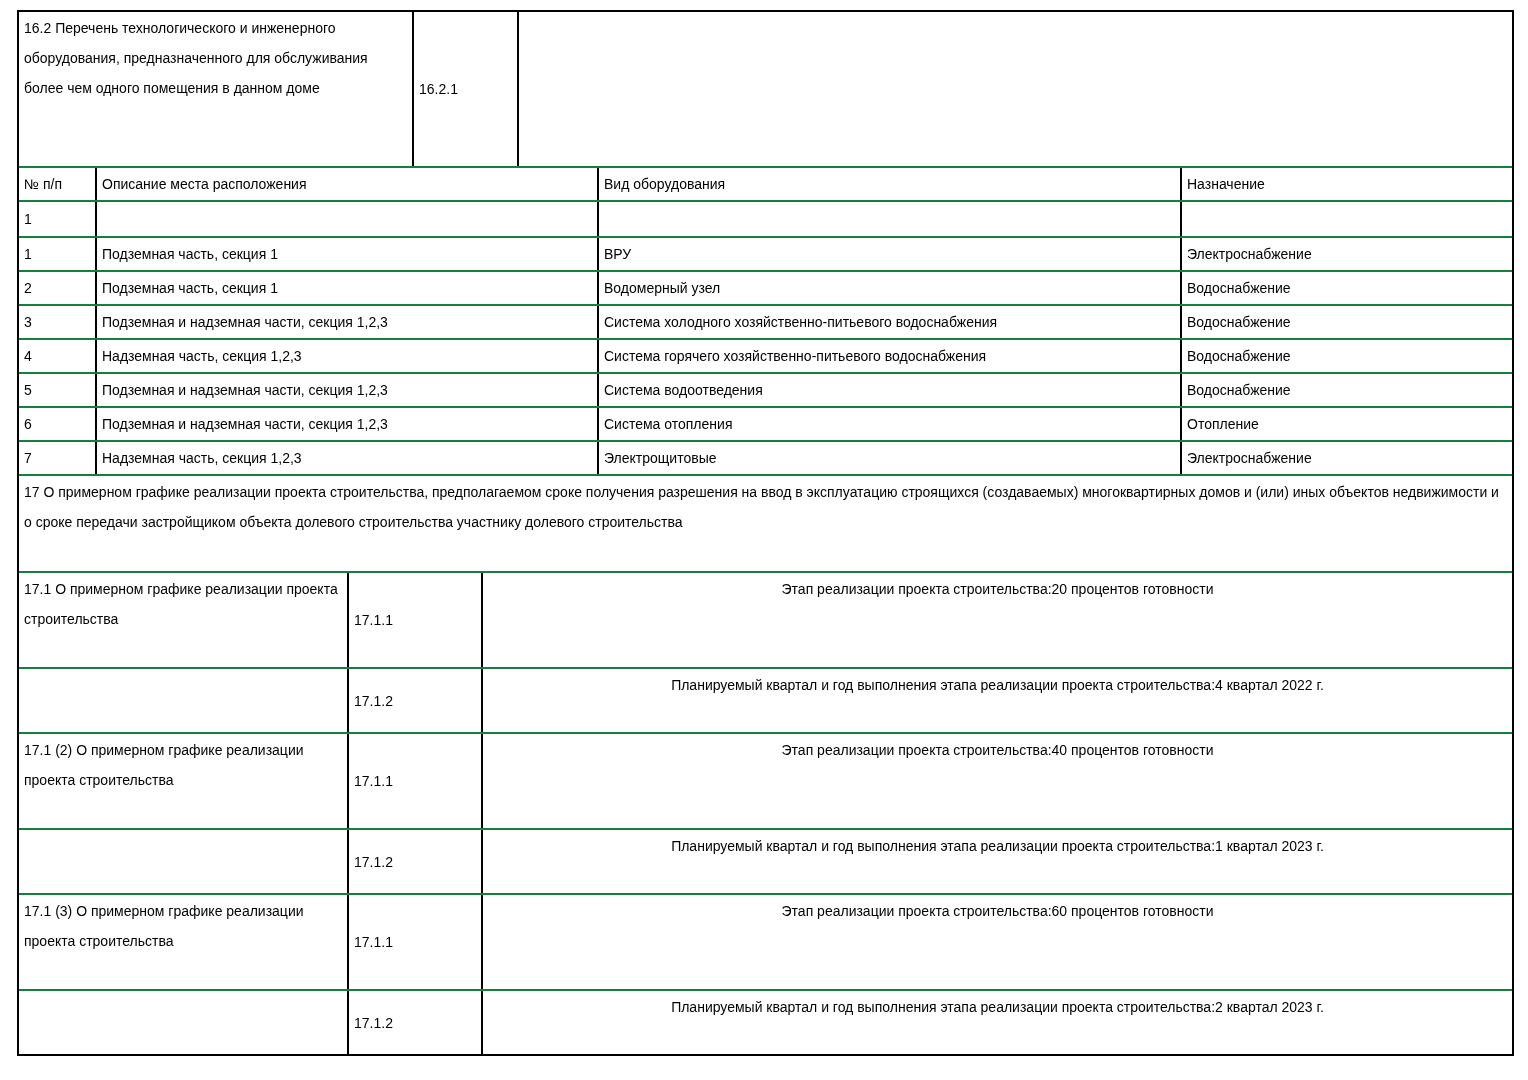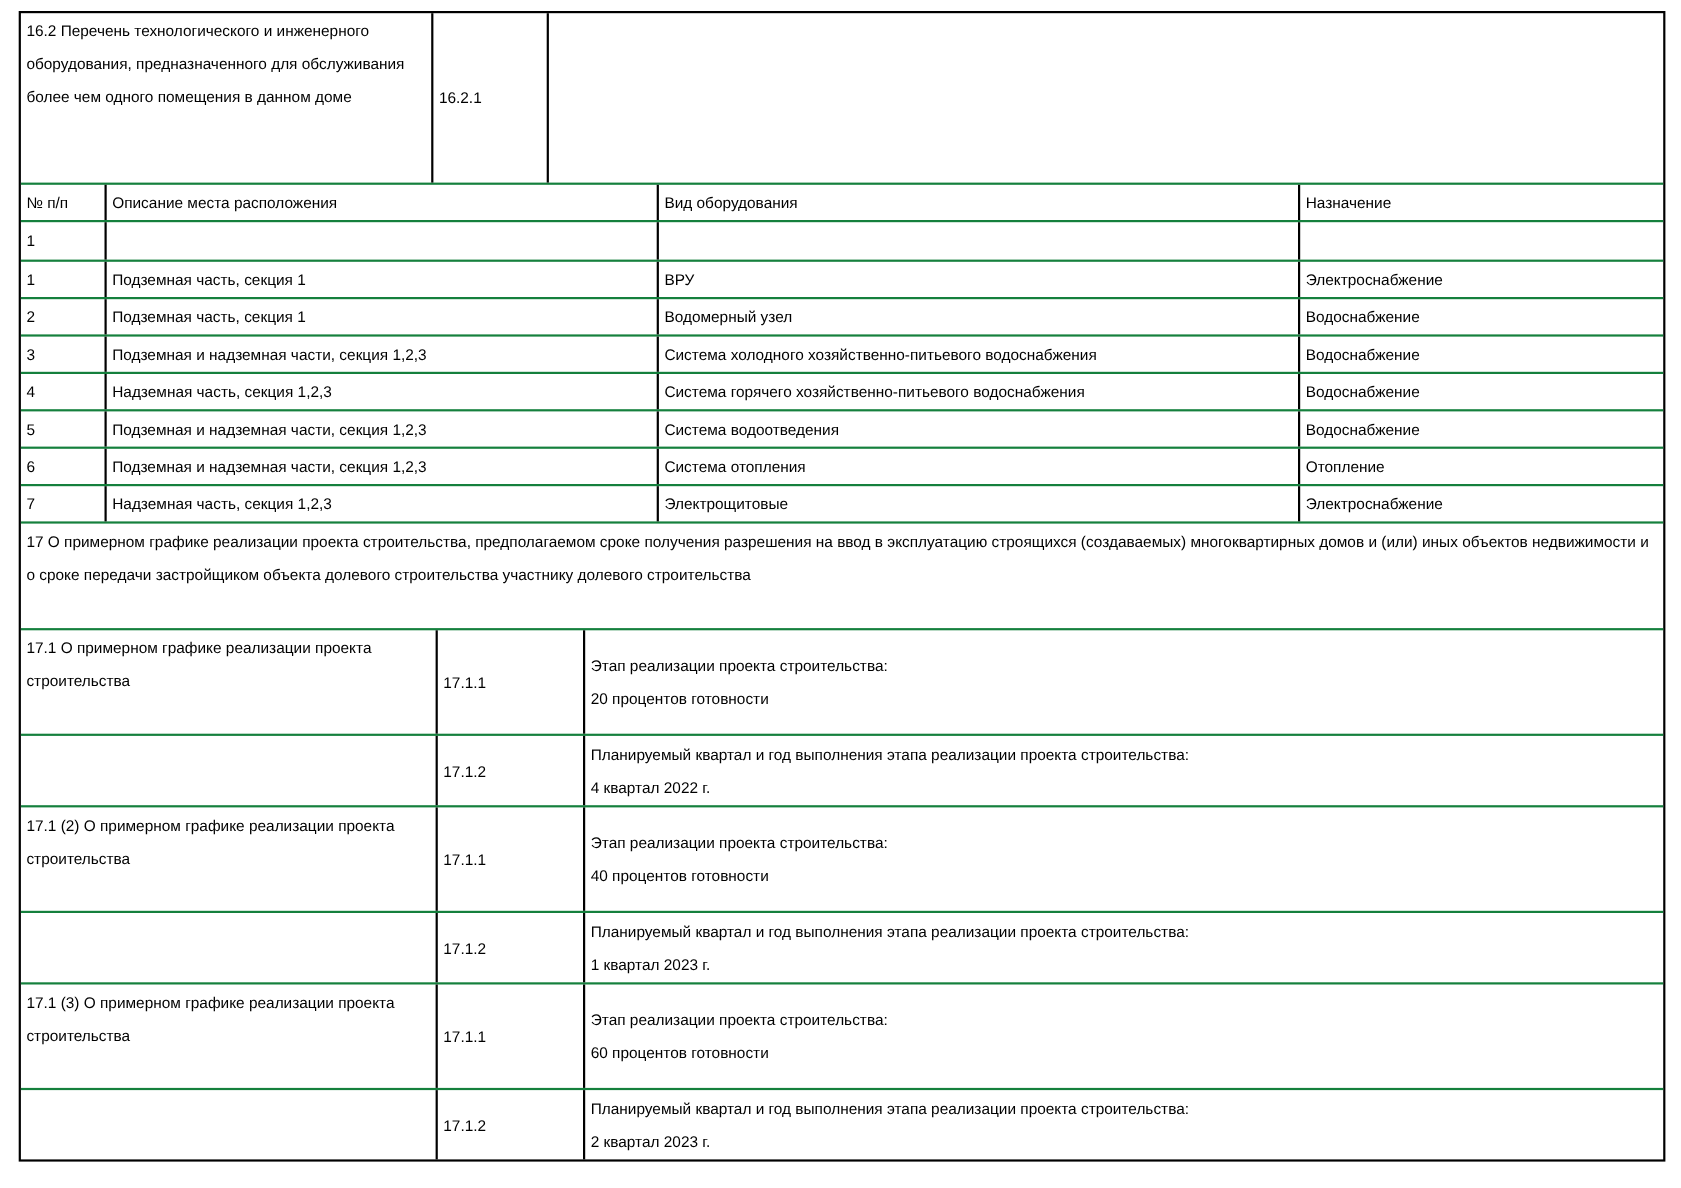--- a/index.html
+++ b/index.html
@@ -32,41 +32,41 @@
   .cell {
     box-sizing: border-box;
     border-left: 2px solid #000;
     padding: 1px 5px;
     font-size: 14px;
     line-height: 30px;
     overflow: hidden;
   }
   .cell:first-child { border-left: none; }
   .vcenter { display: flex; align-items: center; }
-  .vmid { display: flex; flex-direction: column; justify-content: center; }
+  .vmid { display: flex; flex-direction: row; justify-content: center; }
   .bold { font-weight: normal; }
 
   
   .rA .cA1 { width: 373px; min-height: 154px; }
-  .rA .cA2 { width: 105px; }
+  .rA .cA2 { width: 105px; margin-left: 20px; }
   .rA .cA3 { flex: 1; }
 
   
   .eq .e1 { width: 76px; }
   .eq .e2 { width: 502px; }
   .eq .e3 { width: 583px; }
   .eq .e4 { flex: 1; }
   .eq .cell { min-height: 32px; }
   .eq.numrow .cell { min-height: 34px; }
 
   
   .s17 .cell { flex: 1; min-height: 95px; }
 
   
-  .blk .b1 { width: 377px; }
+  .blk .b1 { width: 328px; }
   .blk .b2 { width: 134px; }
   .blk .b3 { flex: 1; }
   .blk.tall .cell { min-height: 94px; }
   .blk.short .cell { min-height: 63px; }
 </style>
 </head>
 <body>
 
 <div class="doc">
 

